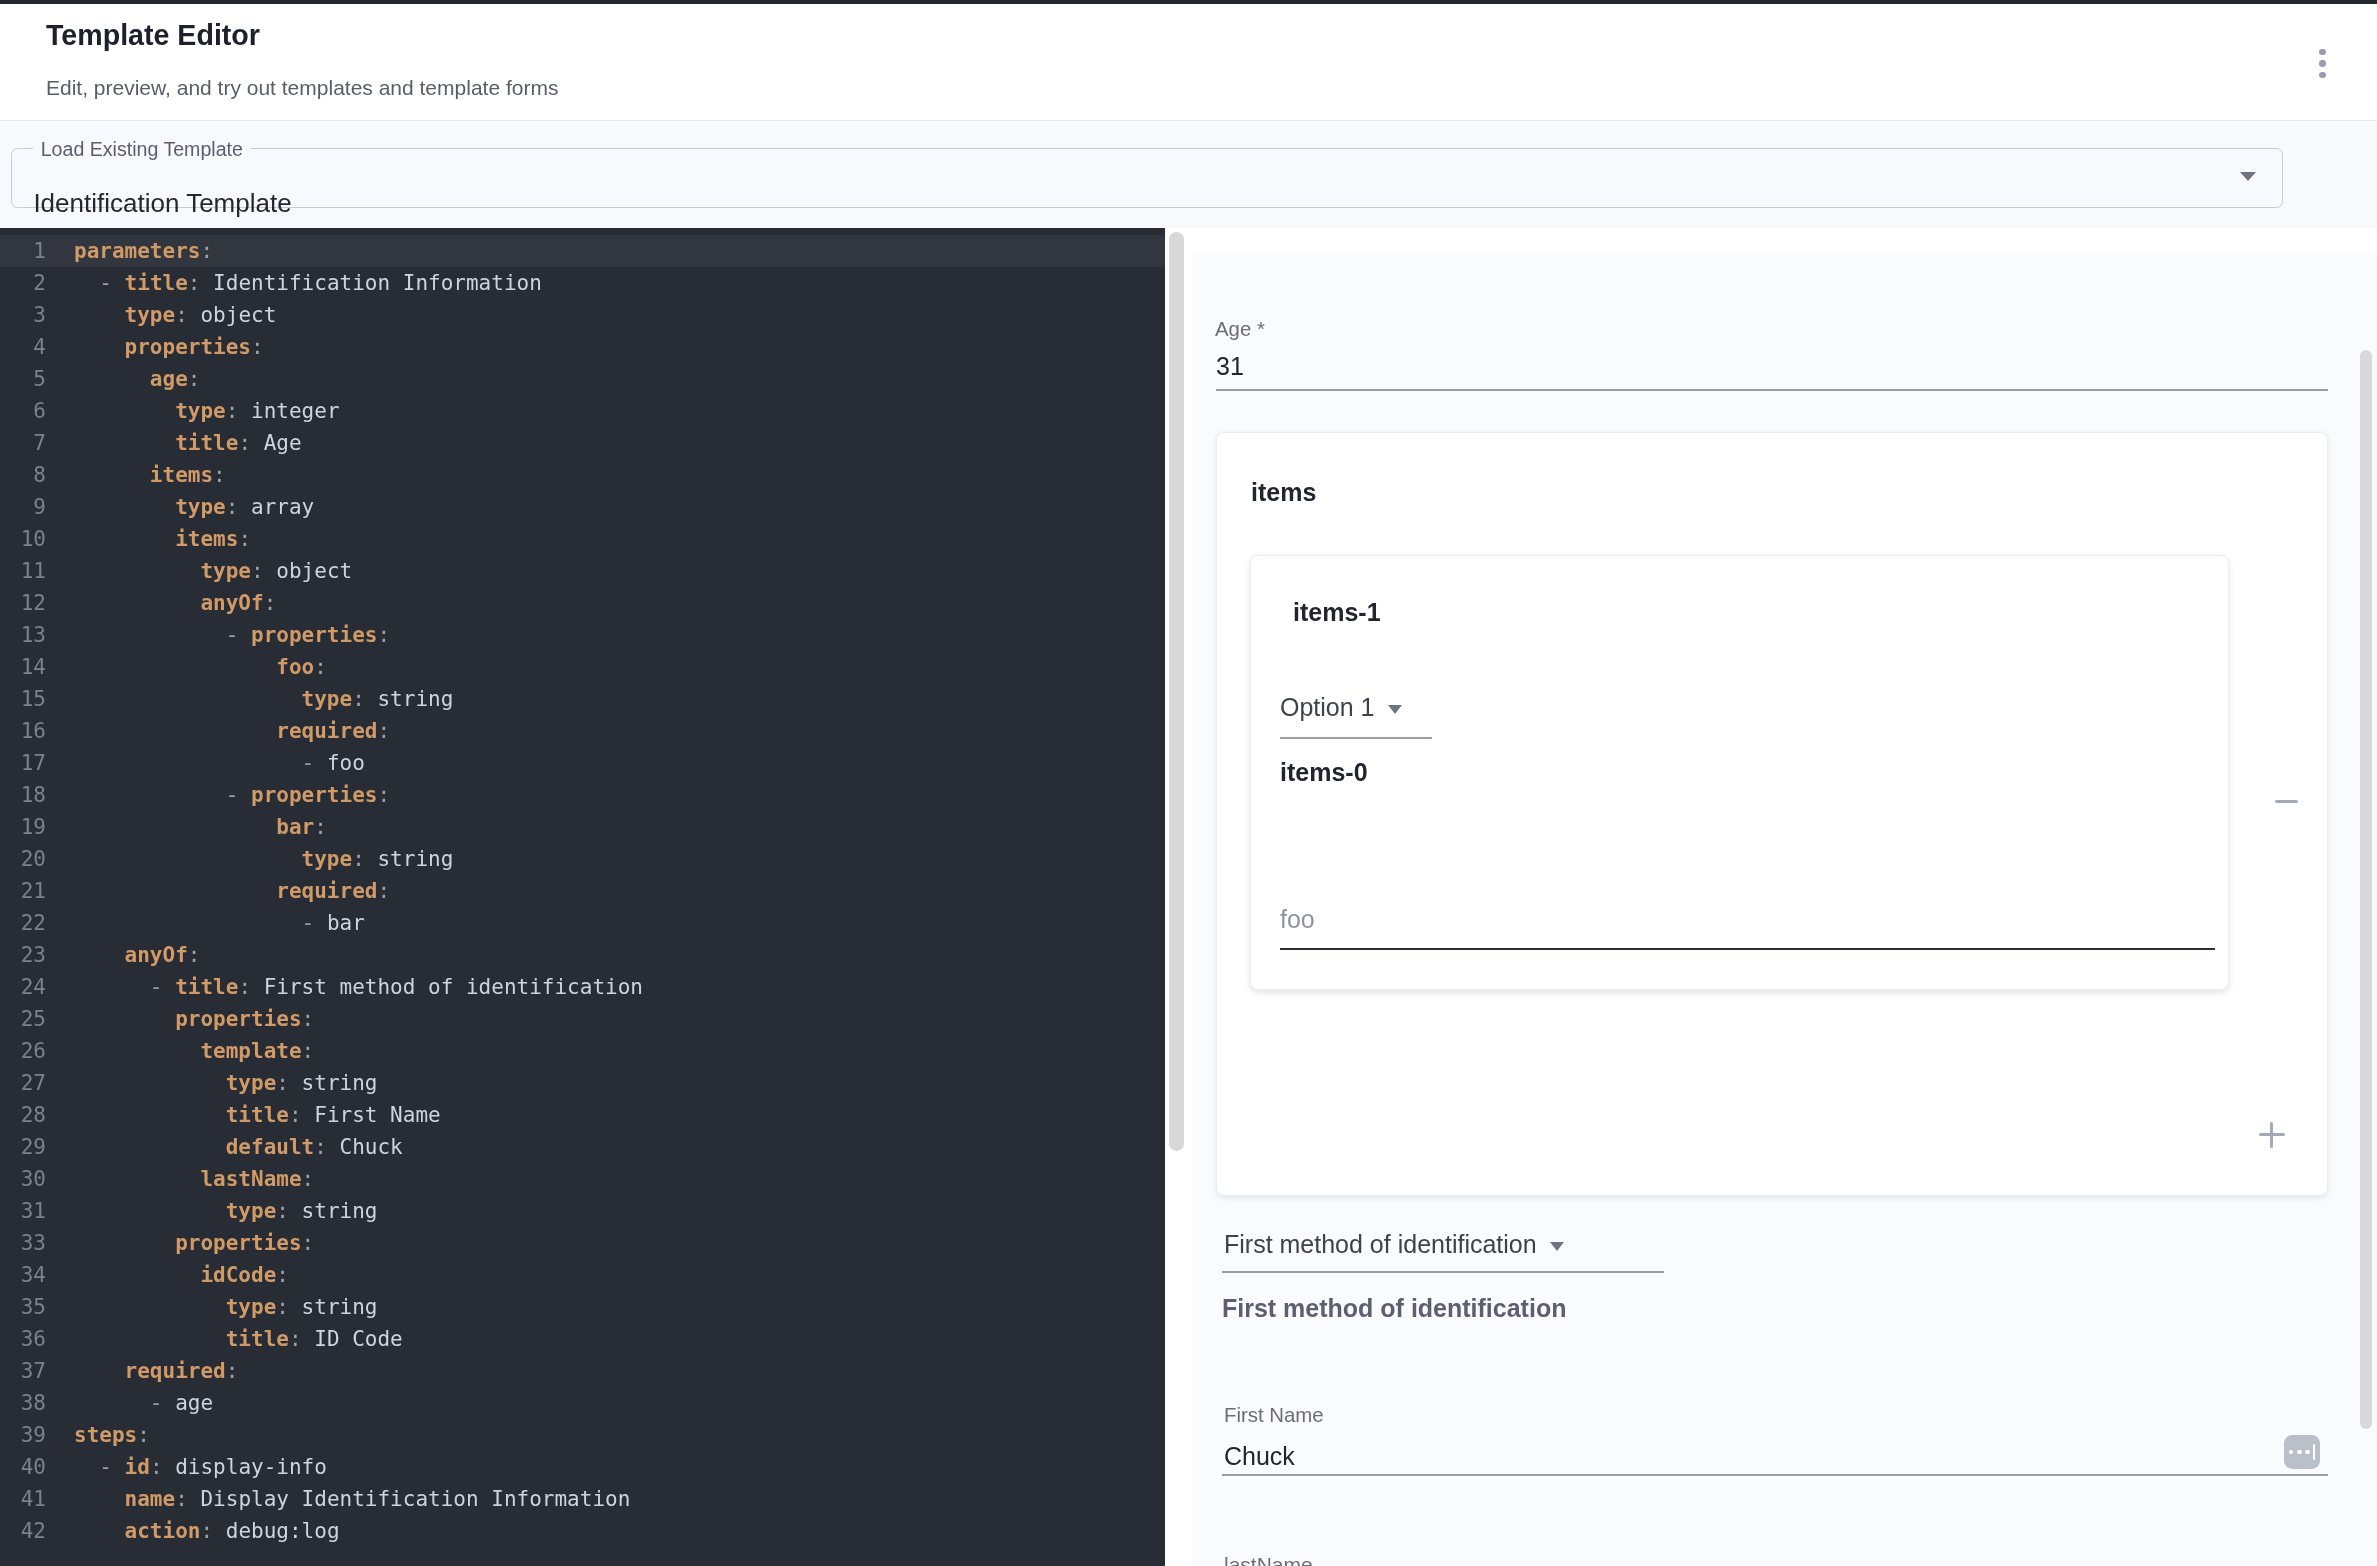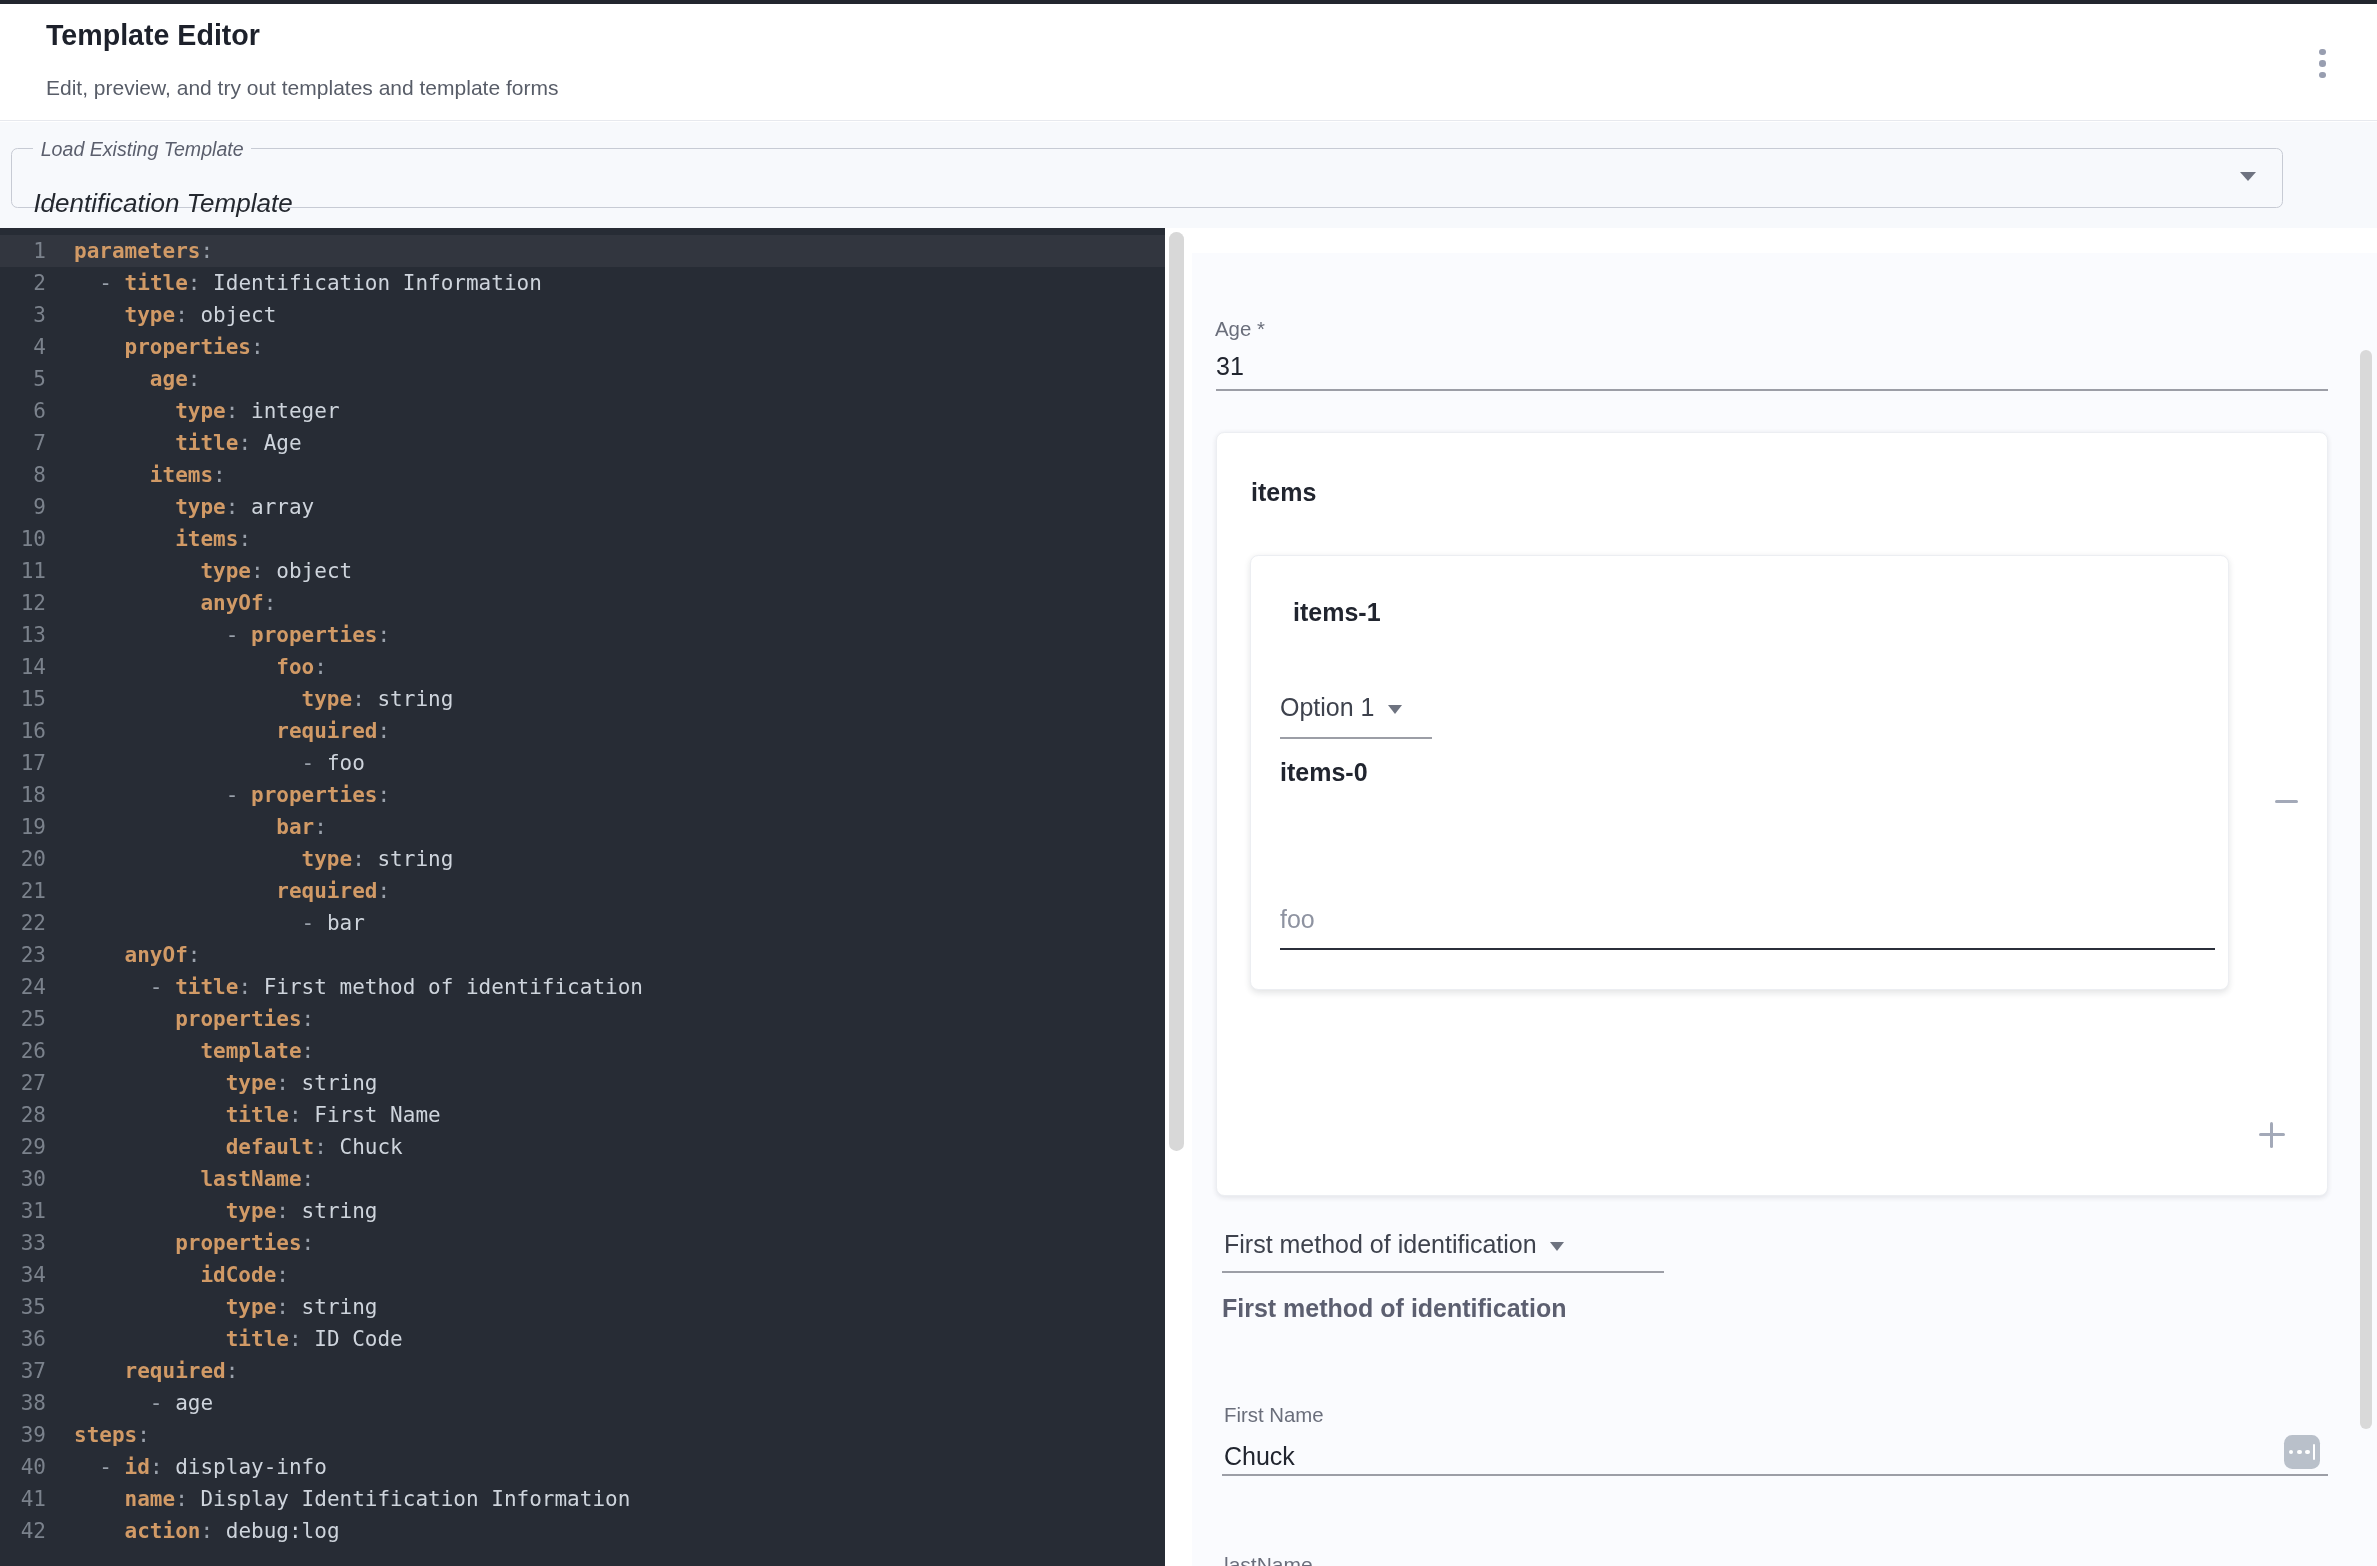--- a/index.html
+++ b/index.html
@@ -13,21 +13,21 @@
             border-bottom:1.6px solid #e7e9ee; }
   .page-title { position:absolute; left:46px; top:14.7px; font-size:28.6px; font-weight:700; color:#1d212b; }
   .page-subtitle { position:absolute; left:46px; top:72px; font-size:21px; color:#585d68; }
   .kebab { position:absolute; left:2303px; top:38px; width:39px; height:51px; display:flex;
            flex-direction:column; align-items:center; justify-content:center; gap:4.9px; cursor:pointer; }
   .kebab i { width:6.5px; height:6.5px; border-radius:50%; background:#989eb0; }
 
   
   .loader { position:absolute; left:0; top:122px; width:2377px; height:106px; background:#f7f9fc; }
   .loader-select { position:absolute; left:11.4px; top:26px; width:2272px; height:60px;
-                   border:1.6px solid #c7cbd4; border-radius:6.5px; cursor:pointer;font-style:italic; }
+                   border:1.6px solid #c7cbd4; border-radius:6.5px; cursor:pointer; }
   .loader-label { position:absolute; left:21px; top:-11.4px; padding:0 7.3px; background:#f7f9fc;
                   font-size:19.6px; color:#5b5f6d; }
   .loader-value { position:absolute; left:21px; top:13px; font-size:26px; color:#24282f;margin-top:26px; }
   .caret { width:0; height:0; border-left:8.2px solid transparent; border-right:8.2px solid transparent;
            border-top:9.8px solid #6e7380; }
   .loader-caret { position:absolute; right:26px; top:23px; }
   .clear-btn { position:absolute; left:2306px; top:157px; width:36px; height:36px; cursor:pointer; }
   .clear-btn svg { width:36px; height:36px; stroke:#9aa0b1; stroke-width:3.5; }
 
   

